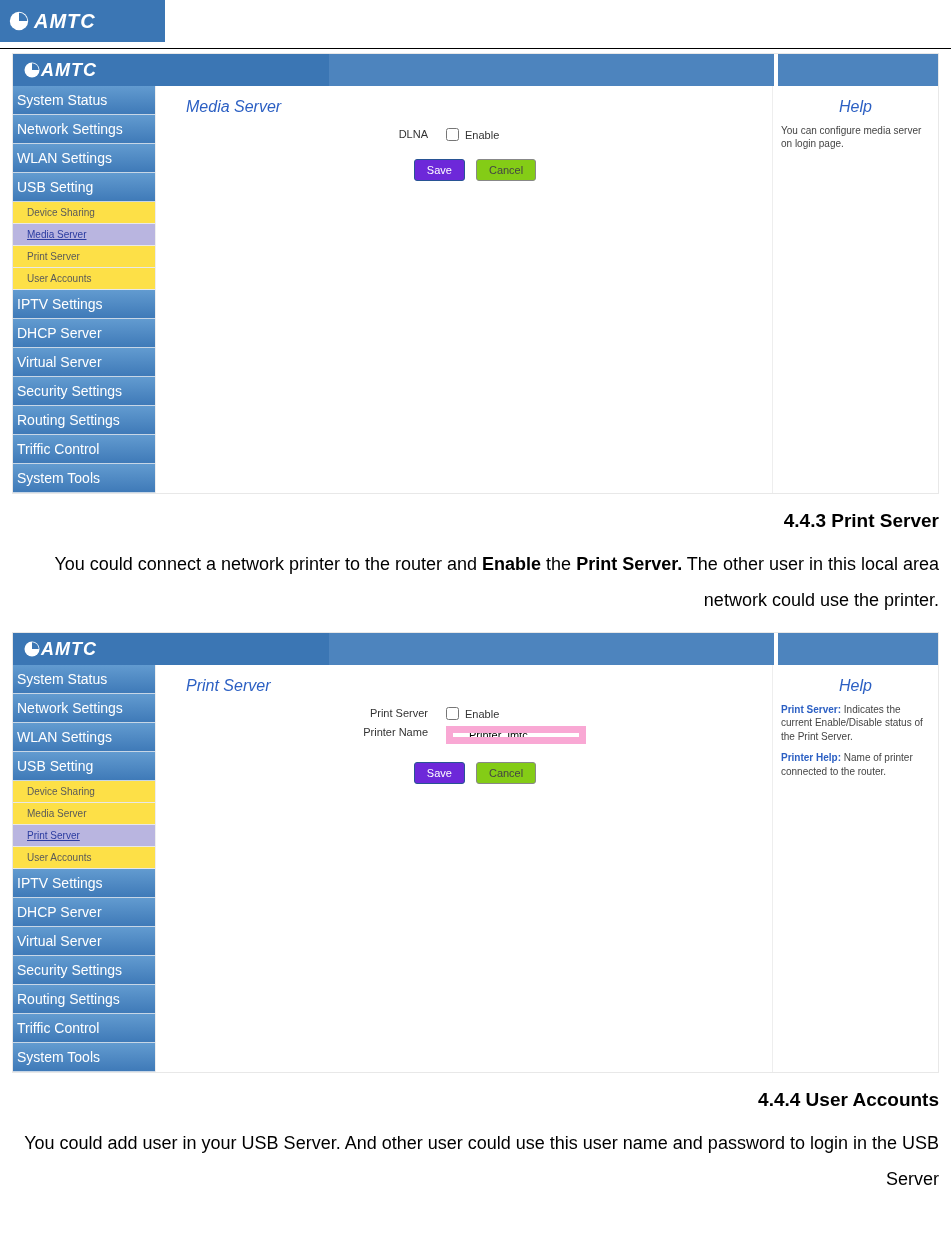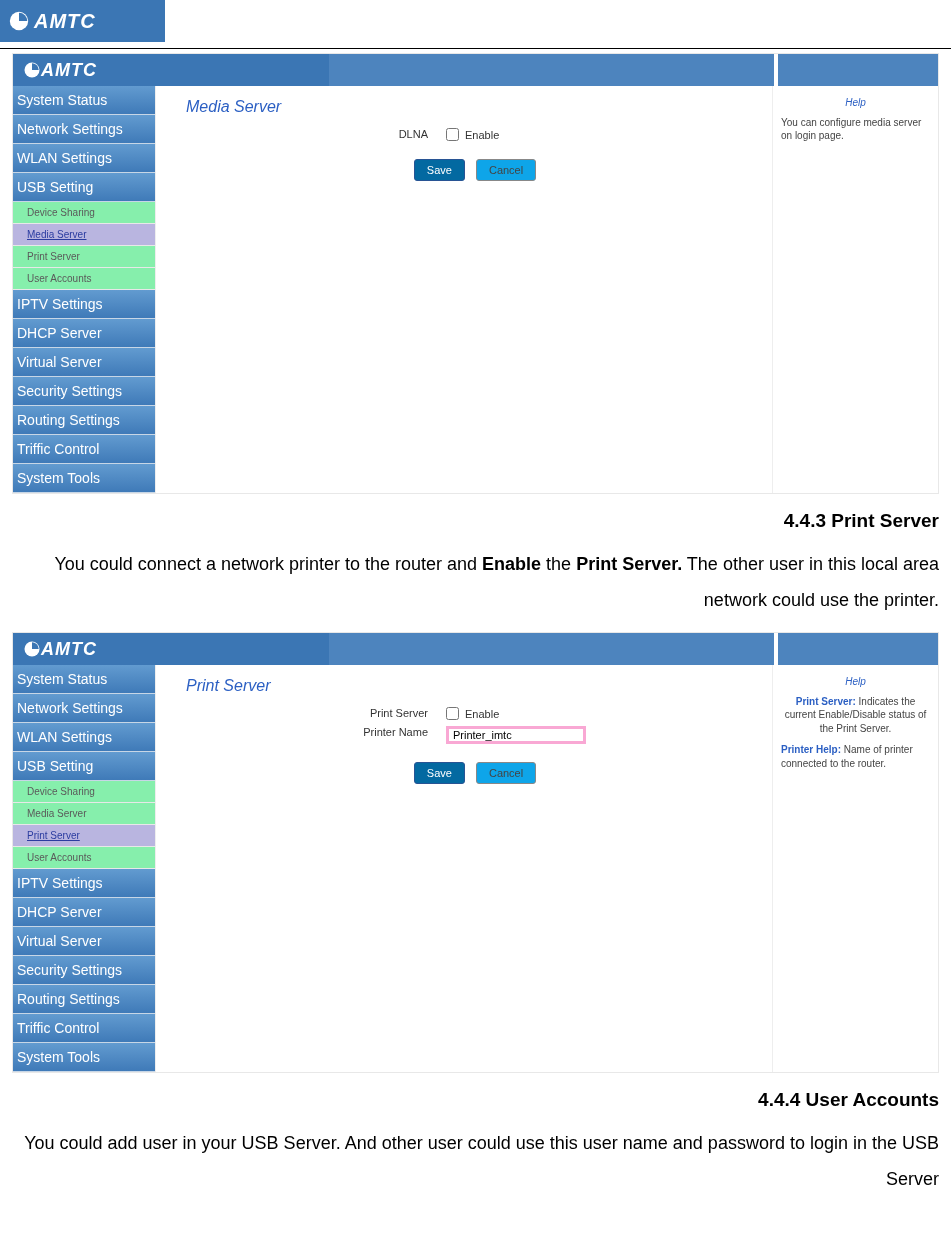--- a/index.html
+++ b/index.html
@@ -13,36 +13,36 @@
   .screenshot { border: 1px solid #e8e8e8; margin: 2px 12px 10px 12px; background: #fff; font-size: 11px; color: #333; }
   .app-top { display: flex; height: 32px; }
   .app-top .brand { width: 316px; background: #3b76b4; color: #fff; display: flex; align-items: center; padding-left: 10px; font-weight: bold; font-style: italic; font-size: 18px; letter-spacing: 1px; }
   .app-top .spacer1 { flex: 1; background: #4d84be; }
   .app-top .gap { width: 4px; background: #fff; }
   .app-top .spacer2 { width: 160px; background: #4d84be; }
 
   .app-body { display: flex; min-height: 380px; }
   .sidebar { width: 142px; background: #fff; display: flex; flex-direction: column; }
   .side-item { background: linear-gradient(#629bd0,#3f7ab8); color: #fff; padding: 6px 4px; border-bottom: 1px solid #c7d6e6; font-size: 14px; cursor: pointer; }
-  .side-sub { background: #86efac; color: #5a5a5a; padding: 5px 8px 5px 14px; border-bottom: 1px solid #e8e8e8; font-size: 10px; cursor: pointer; }
+  .side-sub { background: #fde047; color: #5a5a5a; padding: 5px 8px 5px 14px; border-bottom: 1px solid #e8e8e8; font-size: 10px; cursor: pointer; }
   .side-sub.active { background: #b9b5e0; color: #2b3ca0; text-decoration: underline; }
 
   .main { flex: 1; padding: 12px 8px 8px 30px; border-left: 1px solid #eee; border-right: 1px solid #eee; }
   .panel-title { color: #2b5fc3; font-size: 16px; font-style: italic; margin-bottom: 12px; }
   .form-row { display: flex; align-items: flex-start; margin: 6px 0; font-size: 11px; color: #333; }
   .form-row .lbl { width: 260px; text-align: right; padding-right: 18px; }
   .form-row .ctl { display: flex; align-items: center; gap: 6px; }
-  .form-row input[type=text] { height: 18px; width: 140px; border: 3px solid #f9a8d4; font-size: 11px; padding: 0 4px; }
+  .form-row input[type=text] { height: 18px; width: 140px; border: 7px solid #f9a8d4; font-size: 11px; padding: 0 16px; }
   .btn-row { text-align: center; margin-top: 18px; }
   .btn { display: inline-block; min-width: 50px; padding: 4px 12px; border-radius: 3px; font-size: 11px; margin: 0 4px; border: 1px solid #888; cursor: pointer; }
-  .btn.primary { background: #0369a1; border-color: #285494; color: #fff; }
-  .btn.secondary { background: #0ea5e9; color: #444; }
+  .btn.primary { background: #6d28d9; border-color: #285494; color: #fff; }
+  .btn.secondary { background: #84cc16; color: #444; }
 
   .helpcol { width: 165px; padding: 10px 8px; font-size: 10px; color: #444; line-height: 1.35; }
-  .helpcol .htitle { color: #2b5fc3; font-style: italic; font-size: 10px; margin-bottom: 6px; text-align: center; }
+  .helpcol .htitle { color: #2b5fc3; font-style: italic; font-size: 16px; margin-bottom: 6px; text-align: center; }
   .helpcol b { color: #2b5fc3; }
 
   
   .section-h { font-weight: bold; font-size: 19px; margin: 16px 12px 14px 12px; text-align: right; }
   .section-p { font-size: 18px; margin: 0 12px 14px 12px; line-height: 2.0; text-align: right; }
 </style>
 </head>
 <body>
 
 <div class="doc-logo">
@@ -162,21 +162,21 @@
           </div>
         </div>
       <div class="btn-row">
         <span class="btn primary">Save</span>
         <span class="btn secondary">Cancel</span>
       </div>
     </div>
     <div class="helpcol">
       <div class="htitle">Help</div>
       <div id="help2">
-          <p style="margin-bottom: 8px; text-align: center;"><b>Print Server:</b><span> Indicates the current Enable/Disable status of the Print Server.</span></p>
+          <p style="margin-bottom: 8px;"><b>Print Server:</b><span> Indicates the current Enable/Disable status of the Print Server.</span></p>
           <p style="margin-bottom: 8px;"><b>Printer Help:</b><span> Name of printer connected to the router.</span></p>
         </div>
     </div>
   </div>
 </div>
 
 <div class="section-h">4.4.4 User Accounts</div>
 <p class="section-p">You could add user in your USB Server. And other user could use this user name and password to login in the USB Server</p>
 
 </body></html>

